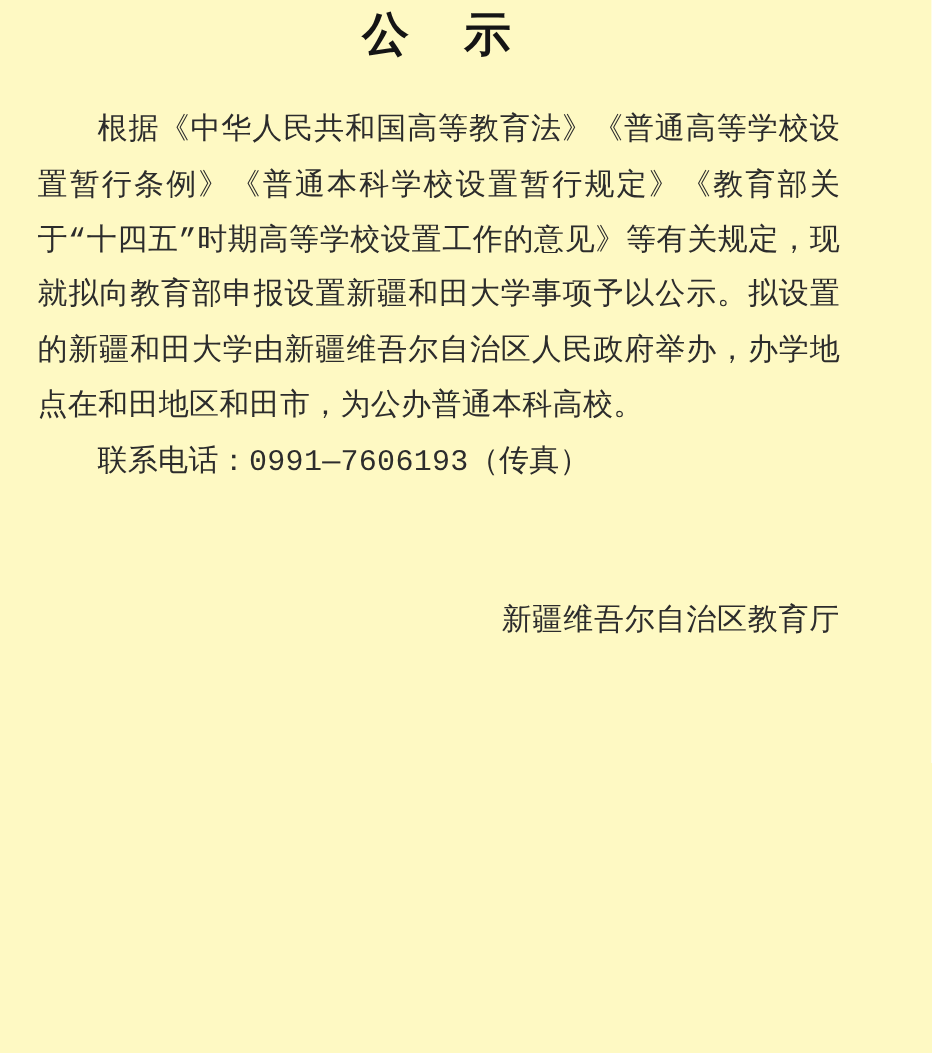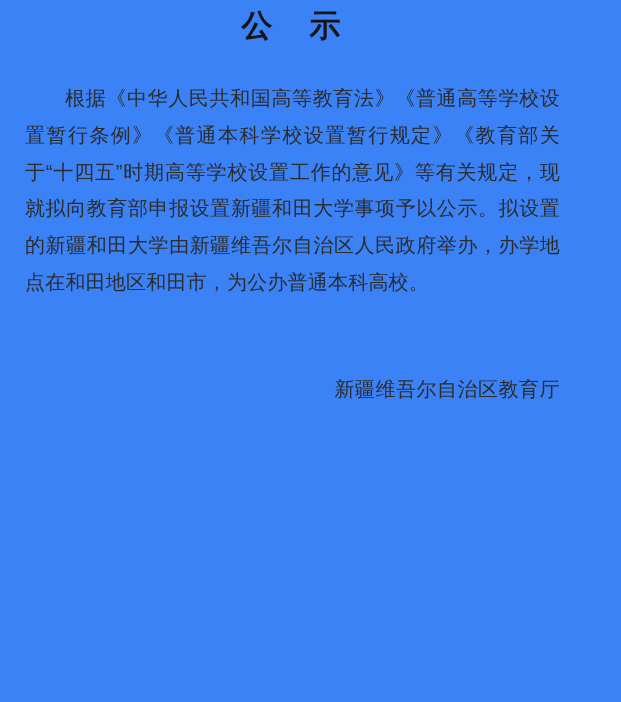--- a/index.html
+++ b/index.html
@@ -2,22 +2,22 @@
 <html><head>
 <meta charset="utf-8">
 <style>
   html, body { margin: 0; padding: 0; background: #ffffff; }
   .page {
     position: relative;
     width: 621px;
     height: 702px;
     box-sizing: border-box;
     padding: 6px 61px 0 25px;
-    background: #3b82f6;
-    font-family: Liberation Sans, sans-serif;
+    background: #fef9c3;
+    font-family: Liberation Mono, monospace;
     color: #2a2a2a;
     overflow: hidden;
   }
   .doc-title {
     margin: 0;
     text-align: center;
     font-size: 31px;
     line-height: 40px;
     font-weight: 700;
     color: #151515;
@@ -25,21 +25,21 @@
   }
   .doc-body p {
     margin: 0;
     font-size: 20px;
     line-height: 36.75px;
     text-indent: 2em;
     text-align: justify;
     color: #2c2c2c;
     letter-spacing: 0.2px;
   }
-  .doc-body p.first-para { margin-top: 34px; }
+  .doc-body p.first-para { margin-top: 24px; }
   .doc-body p.contact-para { text-align: left; }
   .signature-block {
     margin-top: 70px;
     text-align: right;
   }
   .signature-inner {
     display: inline-block;
     text-align: center;
   }
   .signature-line, .date-line {
@@ -53,20 +53,21 @@
 </head>
 <body>
 
 <div class="page">
   <h1 class="doc-title">公　示</h1>
 
   <div class="doc-body">
     <p class="first-para">根据《中华人民共和国高等教育法》《普通高等学校设置暂行条例》《普通本科学校设置暂行规定》《教育部关于“十四五”时期高等学校设置工作的意见》等有关规定，现就拟向教育部申报设置新疆和田大学事项予以公示。拟设置的新疆和田大学由新疆维吾尔自治区人民政府举办，办学地点在和田地区和田市，为公办普通本科高校。</p>
 
 
+    <p class="contact-para">联系电话：0991—7606193（传真）</p>
 
     <div class="signature-block">
       <div class="signature-inner">
         <div class="signature-line">新疆维吾尔自治区教育厅</div>
         
       </div>
     </div>
   </div>
 </div>
 

